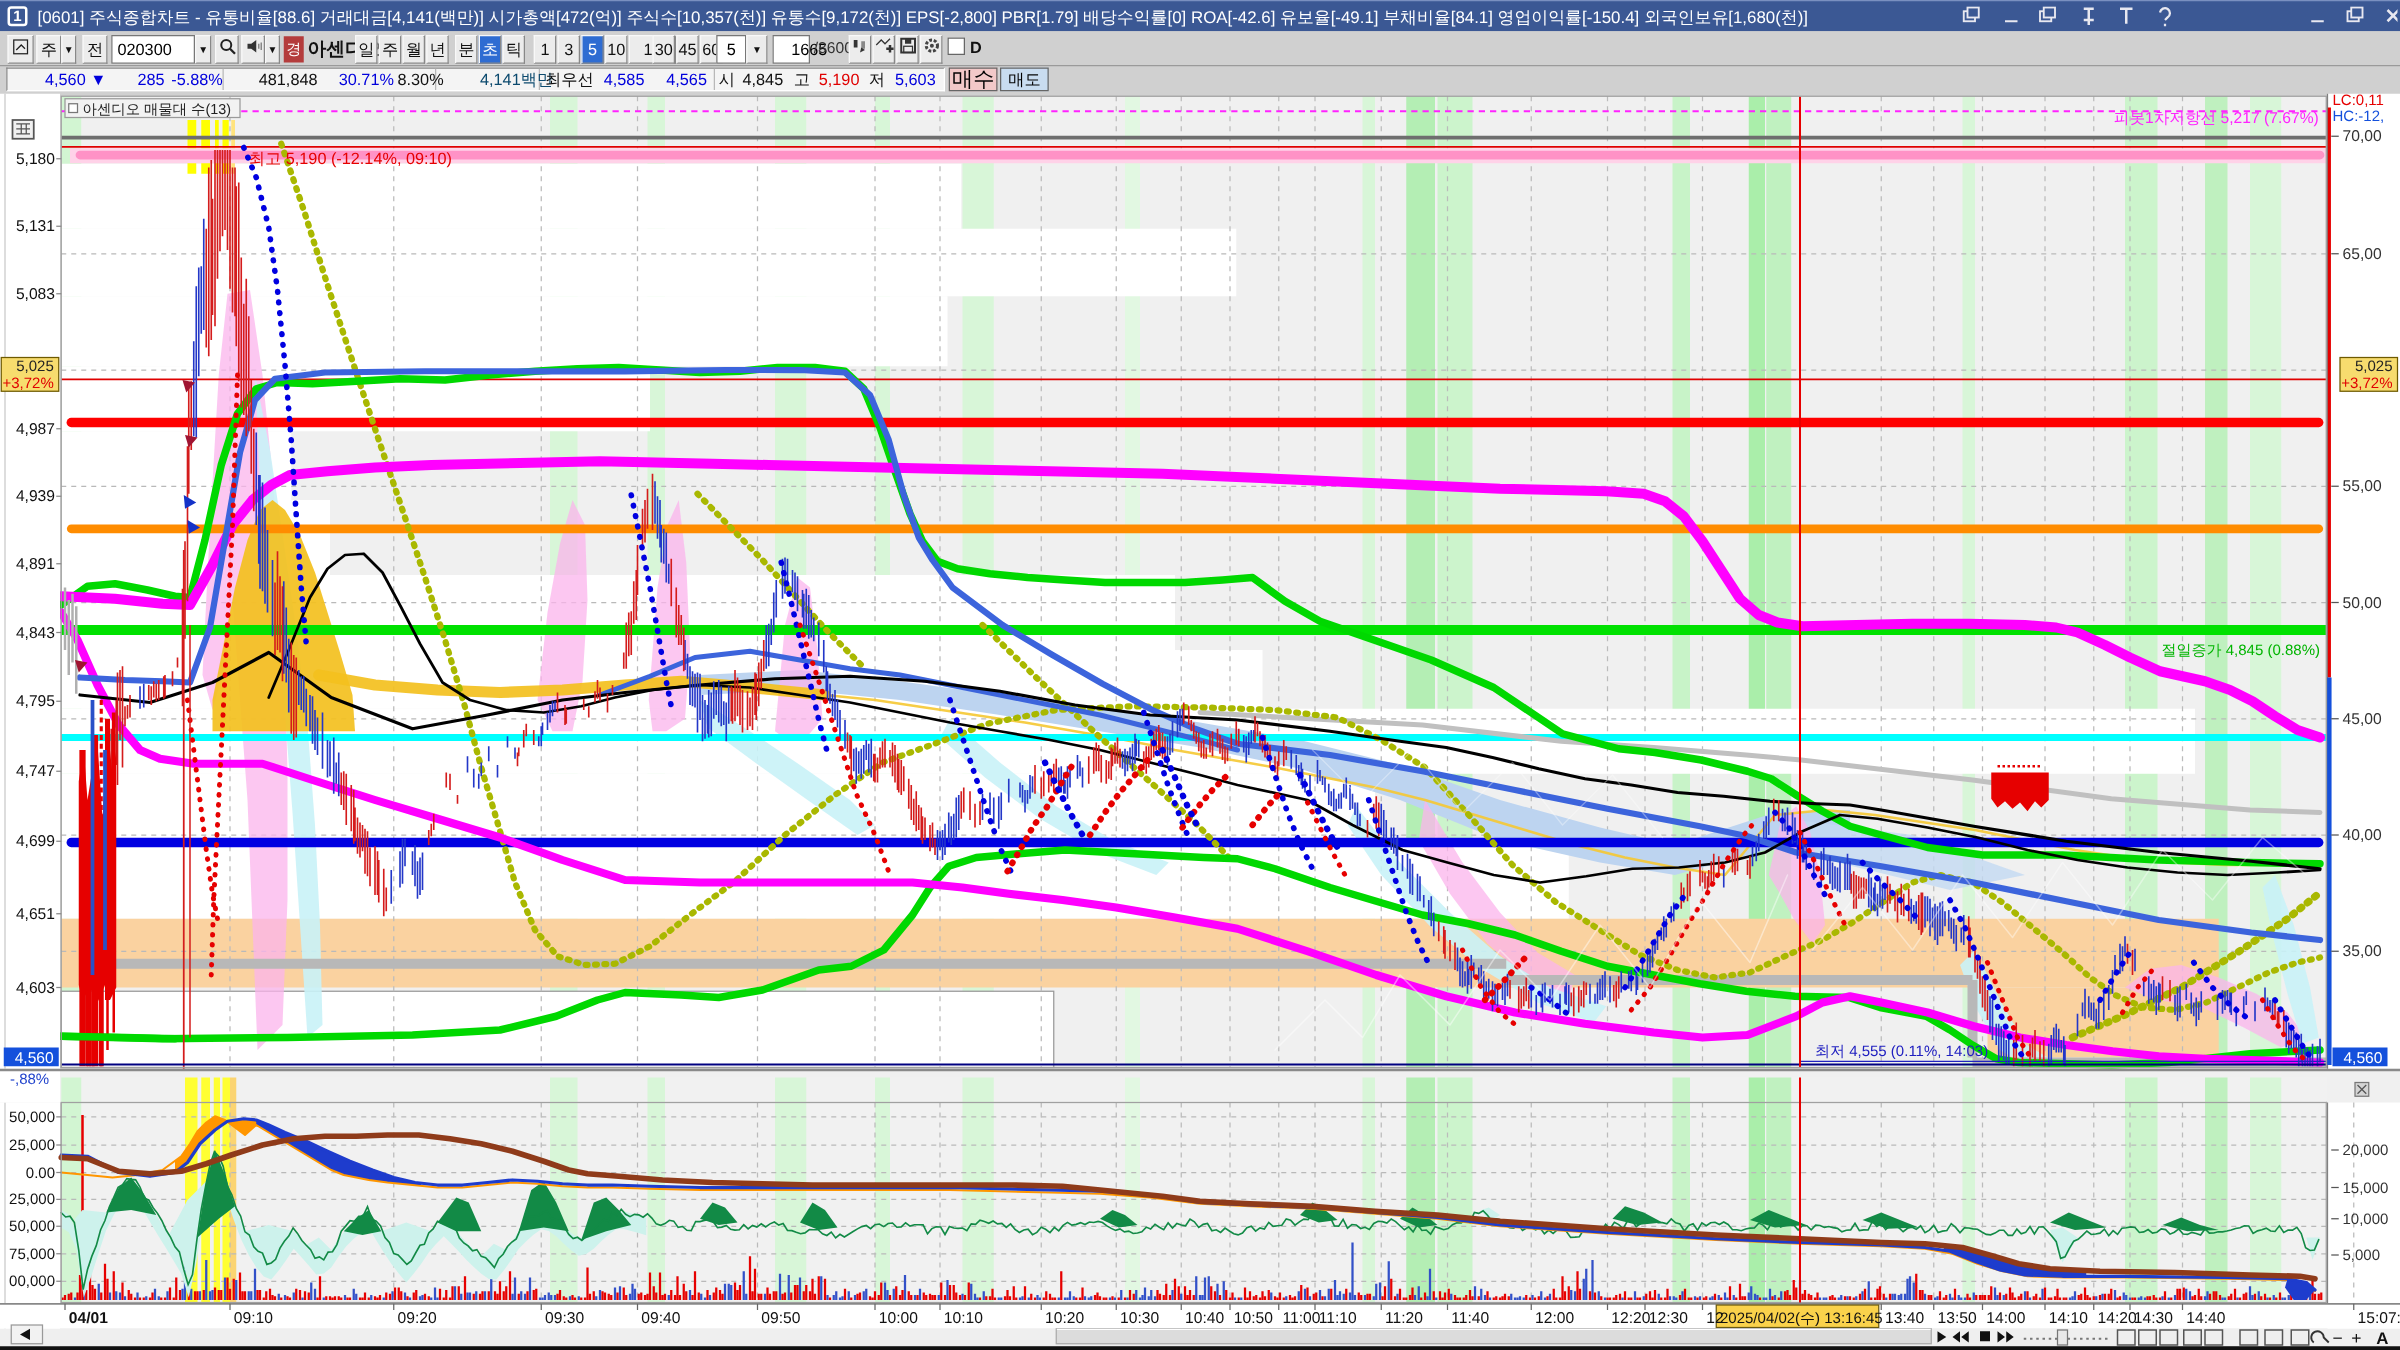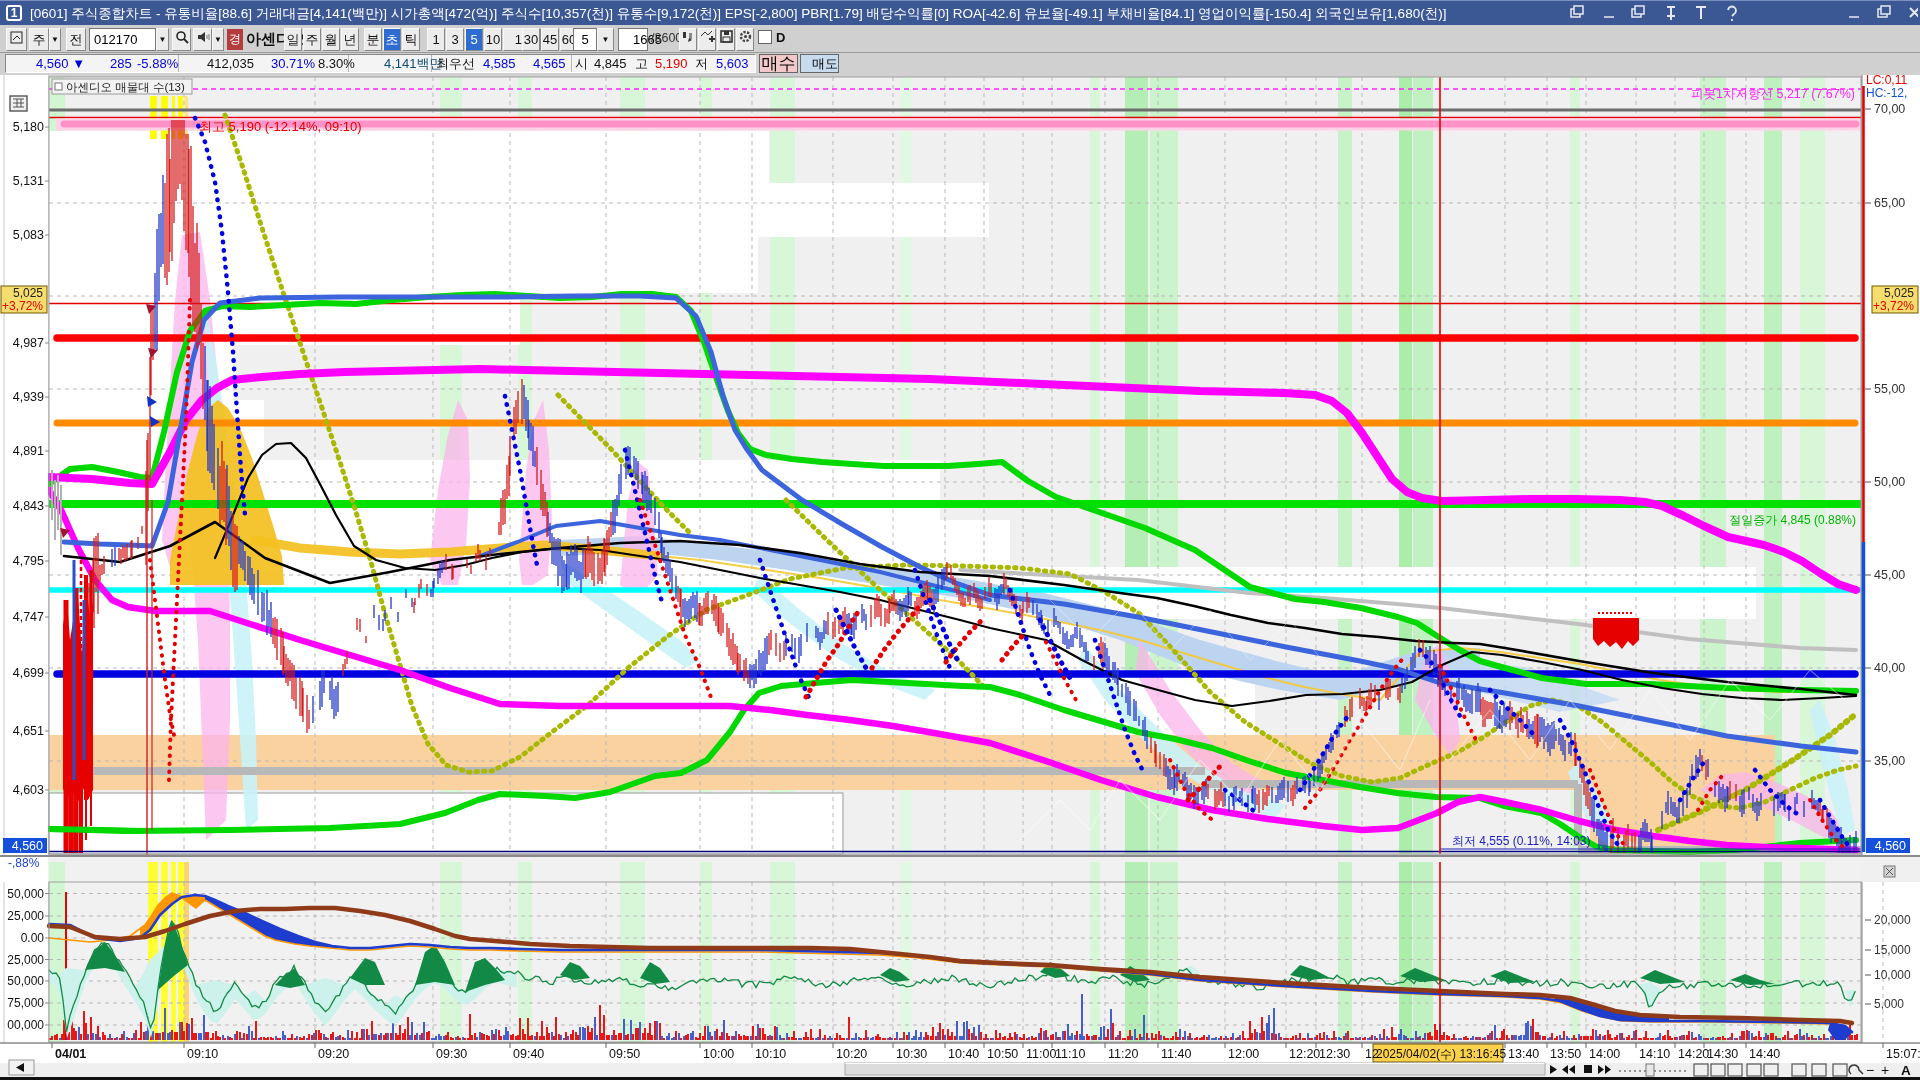--- a/index.html
+++ b/index.html
@@ -29,21 +29,21 @@
  </svg>
 </div>
 <div class="abs" style="left:0;top:25px;width:1920px;height:28px;background:#d0d0d0;border-bottom:1px solid #9a9a9a">
  <div class="btn" style="left:6px;width:21px"><svg width="14" height="13">
         <rect x="1" y="1" width="11" height="11" fill="none" stroke="#222"></rect>
         <path d="M3,9 l4,-4 3,3" stroke="#222" fill="none"></path>
       </svg></div>
  <div class="btn" style="left:29px;width:20px">주</div>
     <div class="btn" style="left:49px;width:12px;font-size:8px">▼</div>
  <div class="btn" style="left:66px;width:20px">전</div>
- <div class="abs" style="left:89px;top:3px;width:67px;height:23px;background:#fff;border:1px solid #777;font-size:13px;line-height:21px;padding-left:4px">012170</div>
+ <div class="abs" style="left:89px;top:3px;width:67px;height:23px;background:#fff;border:1px solid #777;font-size:13px;line-height:21px;padding-left:4px">020300</div>
  <div class="btn" style="left:156px;width:13px;font-size:8px">▼</div>
  <div class="btn" style="left:172px;width:19px"><svg width="15" height="16">
         <circle cx="7" cy="7" r="4" fill="none" stroke="#222" stroke-width="1.6"></circle>
         <path d="M10,10 l4,4" stroke="#222" stroke-width="1.8"></path>
       </svg></div>
  <div class="btn" style="left:193px;width:19px"><svg width="15" height="16">
         <path d="M3,6 h3 l4,-3 v10 l-4,-3 h-3 z" fill="#333"></path>
         <path d="M12,6 v4 M14,5 v6" stroke="#888" stroke-width="1.2"></path>
       </svg></div>
     <div class="btn" style="left:212px;width:12px;font-size:8px">▼</div>
@@ -91,36 +91,36 @@
 </div>
 <div class="abs" style="left:5px;top:54px;width:751px;height:19px;background:#f4f4f4;border:1px solid #888;border-bottom-color:#fff;border-right-color:#fff"></div>
 <div class="abs" style="left:0;top:54px;width:860px;height:20px;font-size:13px;line-height:19px">
  <span class="abs" style="left:178px;width:1px;height:17px;top:1px;background:#b8b8b8"></span>
  <span class="abs" style="left:348px;width:1px;height:17px;top:1px;background:#b8b8b8"></span>
  <span class="abs" style="left:431px;width:1px;height:17px;top:1px;background:#b8b8b8"></span>
  <span class="abs" style="left:571px;width:1px;height:17px;top:1px;background:#b8b8b8"></span>
  <span class="abs" style="left:36px;color:#0000dc">4,560 ▼</span>
  <span class="abs" style="left:110px;color:#0000dc">285</span>
  <span class="abs" style="left:137px;color:#0000dc">-5.88%</span>
- <span class="abs" style="left:207px;color:#111">412,035</span>
+ <span class="abs" style="left:207px;color:#111">481,848</span>
  <span class="abs" style="left:271px;color:#0000dc">30.71%</span>
  <span class="abs" style="left:318px;color:#111">8.30%</span>
  <span class="abs" style="left:384px;color:#0c4a6e">4,141백만</span>
  <span class="abs" style="left:436px;color:#111">최우선</span>
  <span class="abs" style="left:483px;color:#0000dc">4,585</span>
  <span class="abs" style="left:533px;color:#0000dc">4,565</span>
  <span class="abs" style="left:575px;color:#111">시</span>
  <span class="abs" style="left:594px;color:#111">4,845</span>
  <span class="abs" style="left:635px;color:#111">고</span>
  <span class="abs" style="left:655px;color:#e00000">5,190</span>
  <span class="abs" style="left:695px;color:#111">저</span>
  <span class="abs" style="left:716px;color:#0000dc">5,603</span>
 </div>
 <div class="abs" style="left:759px;top:54px;width:39px;height:19px;background:#f2c8c8;border:1px solid #666;font-size:17px;text-align:center;line-height:18px">매수</div>
-<div class="abs" style="left:800px;top:54px;width:39px;height:19px;background:#c8dcf0;border:1px solid #666;font-size:13px;text-align:right;line-height:18px">매도</div>
+<div class="abs" style="left:800px;top:54px;width:39px;height:19px;background:#c8dcf0;border:1px solid #666;font-size:13px;text-align:center;line-height:18px">매도</div>
 <svg class="abs" style="left:0;top:0" width="1920" height="1080" viewBox="0 0 1920 1080">
 <rect x="49" y="77" width="1812" height="777" fill="#f0f0f0"></rect>
 <rect x="49" y="77" width="16" height="777" fill="#d2f5d2"></rect>
 <rect x="440" y="77" width="22" height="777" fill="#d8f6d8"></rect>
 <rect x="518" y="77" width="14" height="777" fill="#d8f6d8"></rect>
 <rect x="620" y="77" width="25" height="777" fill="#d8f6d8"></rect>
 <rect x="700" y="77" width="12" height="777" fill="#d8f6d8"></rect>
 <rect x="770" y="77" width="25" height="777" fill="#d8f6d8"></rect>
 <rect x="900" y="77" width="12" height="777" fill="#e2f8e2"></rect>
 <rect x="1090" y="77" width="10" height="777" fill="#d8f6d8"></rect>

